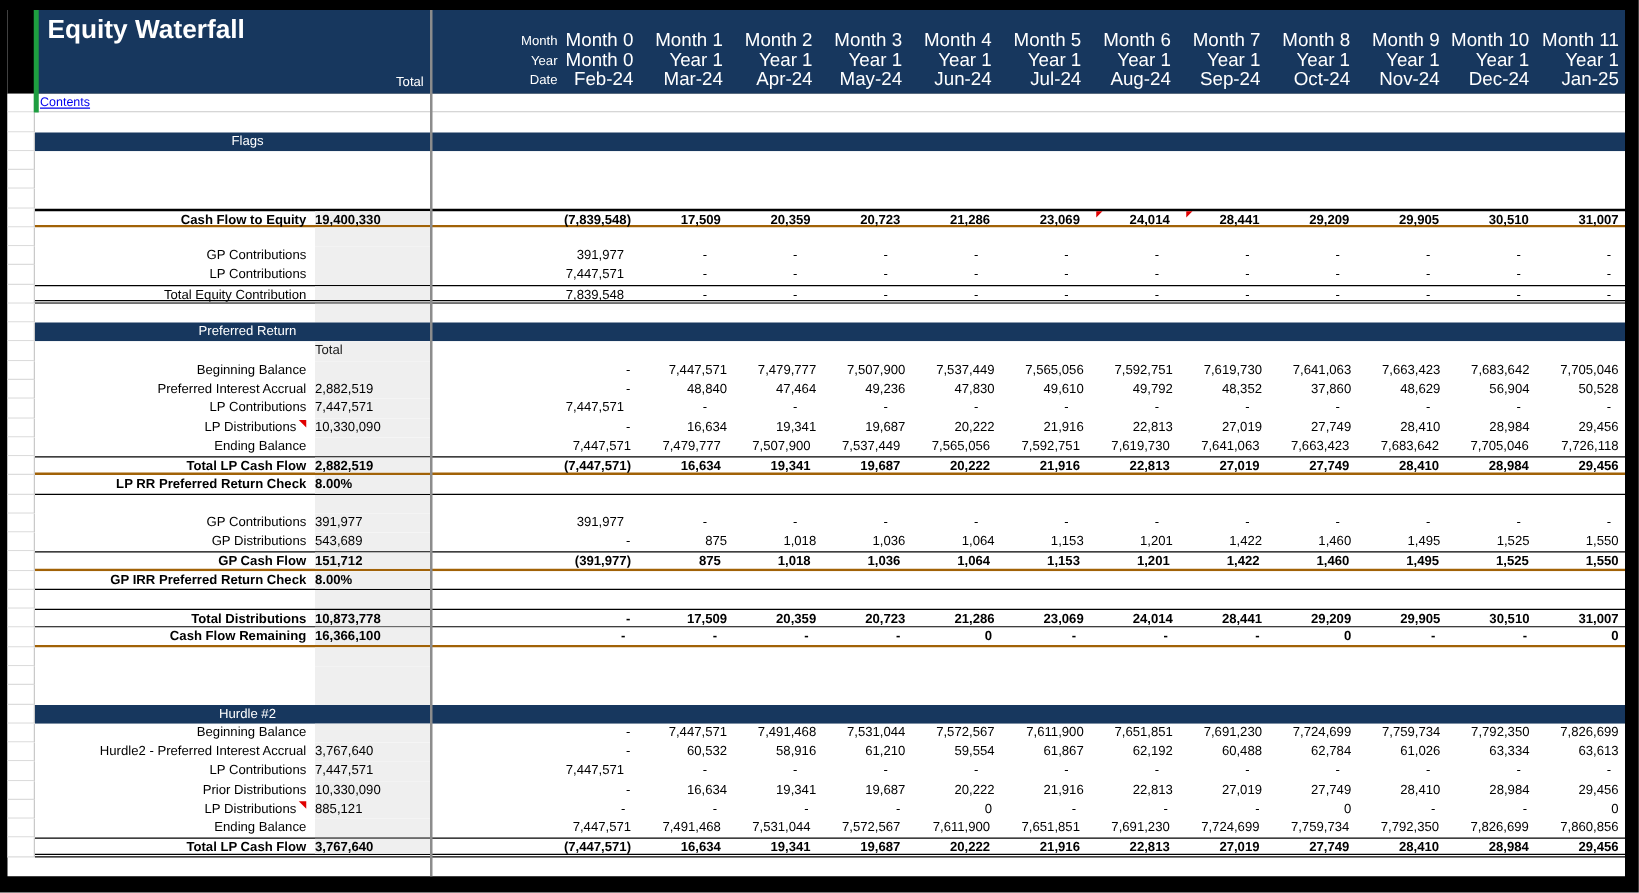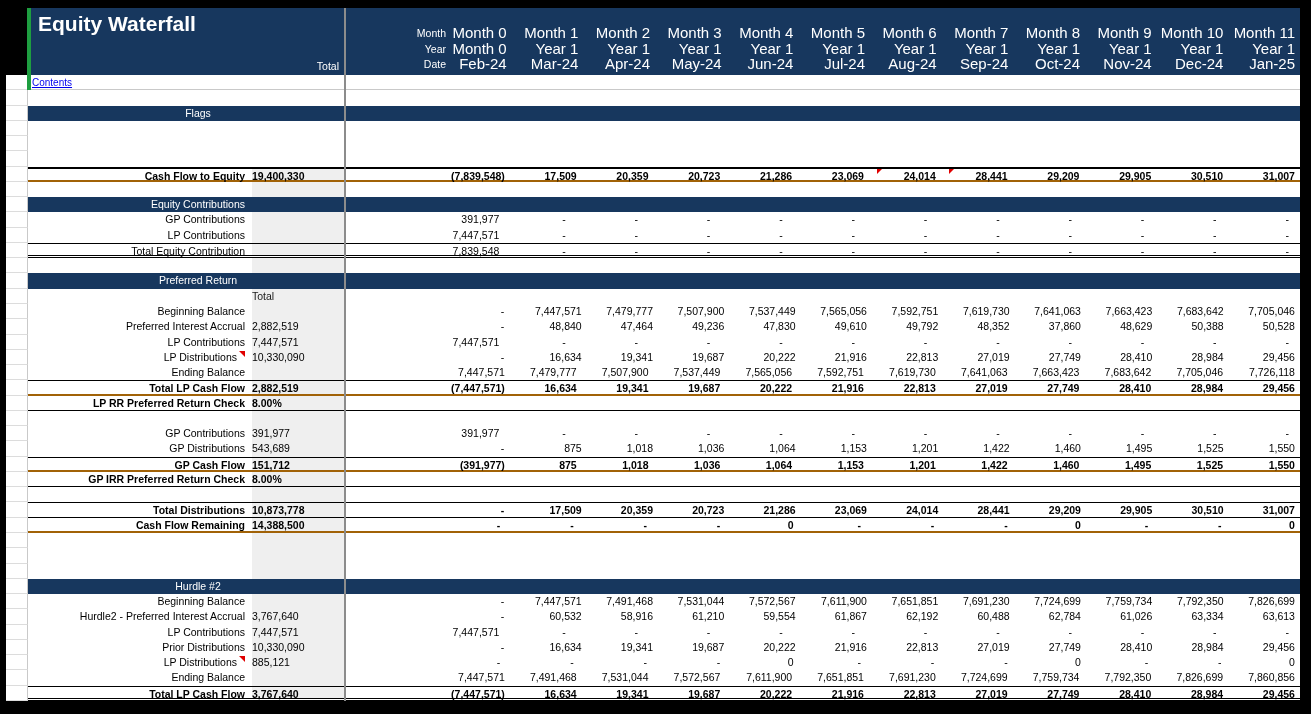--- a/index.html
+++ b/index.html
@@ -271,26 +271,20 @@
             <div class="v"></div>
             <div class="v"></div>
             <div class="v"></div>
             <div class="v"></div>
             <div class="v"></div>
           </div>
         </div>
       </div>
       <div class="row">
         <div class="colA"></div>
-        <div class="rowbody section">
-          <div class="seclabel">Equity Contributions</div>
-        </div>
-      </div>
-      <div class="row">
-        <div class="colA"></div>
         <div class="rowbody">
           <div class="labelcell"><span>GP Contributions</span></div>
           <div class="totalcell g"></div>
           <div class="datecell"></div>
           <div class="vals">
             <div class="v">391,977</div>
             <div class="v dash">-</div>
             <div class="v dash">-</div>
             <div class="v dash">-</div>
             <div class="v dash">-</div>
@@ -430,21 +424,21 @@
             <div class="v dash">-</div>
             <div class="v">48,840</div>
             <div class="v">47,464</div>
             <div class="v">49,236</div>
             <div class="v">47,830</div>
             <div class="v">49,610</div>
             <div class="v">49,792</div>
             <div class="v">48,352</div>
             <div class="v">37,860</div>
             <div class="v">48,629</div>
-            <div class="v">50,388</div>
+            <div class="v">56,904</div>
             <div class="v">50,528</div>
           </div>
         </div>
       </div>
       <div class="row">
         <div class="colA"></div>
         <div class="rowbody">
           <div class="labelcell"><span>LP Contributions</span></div>
           <div class="totalcell g">7,447,571</div>
           <div class="datecell"></div>
@@ -703,21 +697,21 @@
             <div class="v">29,905</div>
             <div class="v">30,510</div>
             <div class="v">31,007</div>
           </div>
         </div>
       </div>
       <div class="row">
         <div class="colA"></div>
         <div class="rowbody bold bb2">
           <div class="labelcell"><span>Cash Flow Remaining</span></div>
-          <div class="totalcell g">14,388,500</div>
+          <div class="totalcell g">16,366,100</div>
           <div class="datecell"></div>
           <div class="vals">
             <div class="v dash">-</div>
             <div class="v dash">-</div>
             <div class="v dash">-</div>
             <div class="v dash">-</div>
             <div class="v">0</div>
             <div class="v dash">-</div>
             <div class="v dash">-</div>
             <div class="v dash">-</div>

